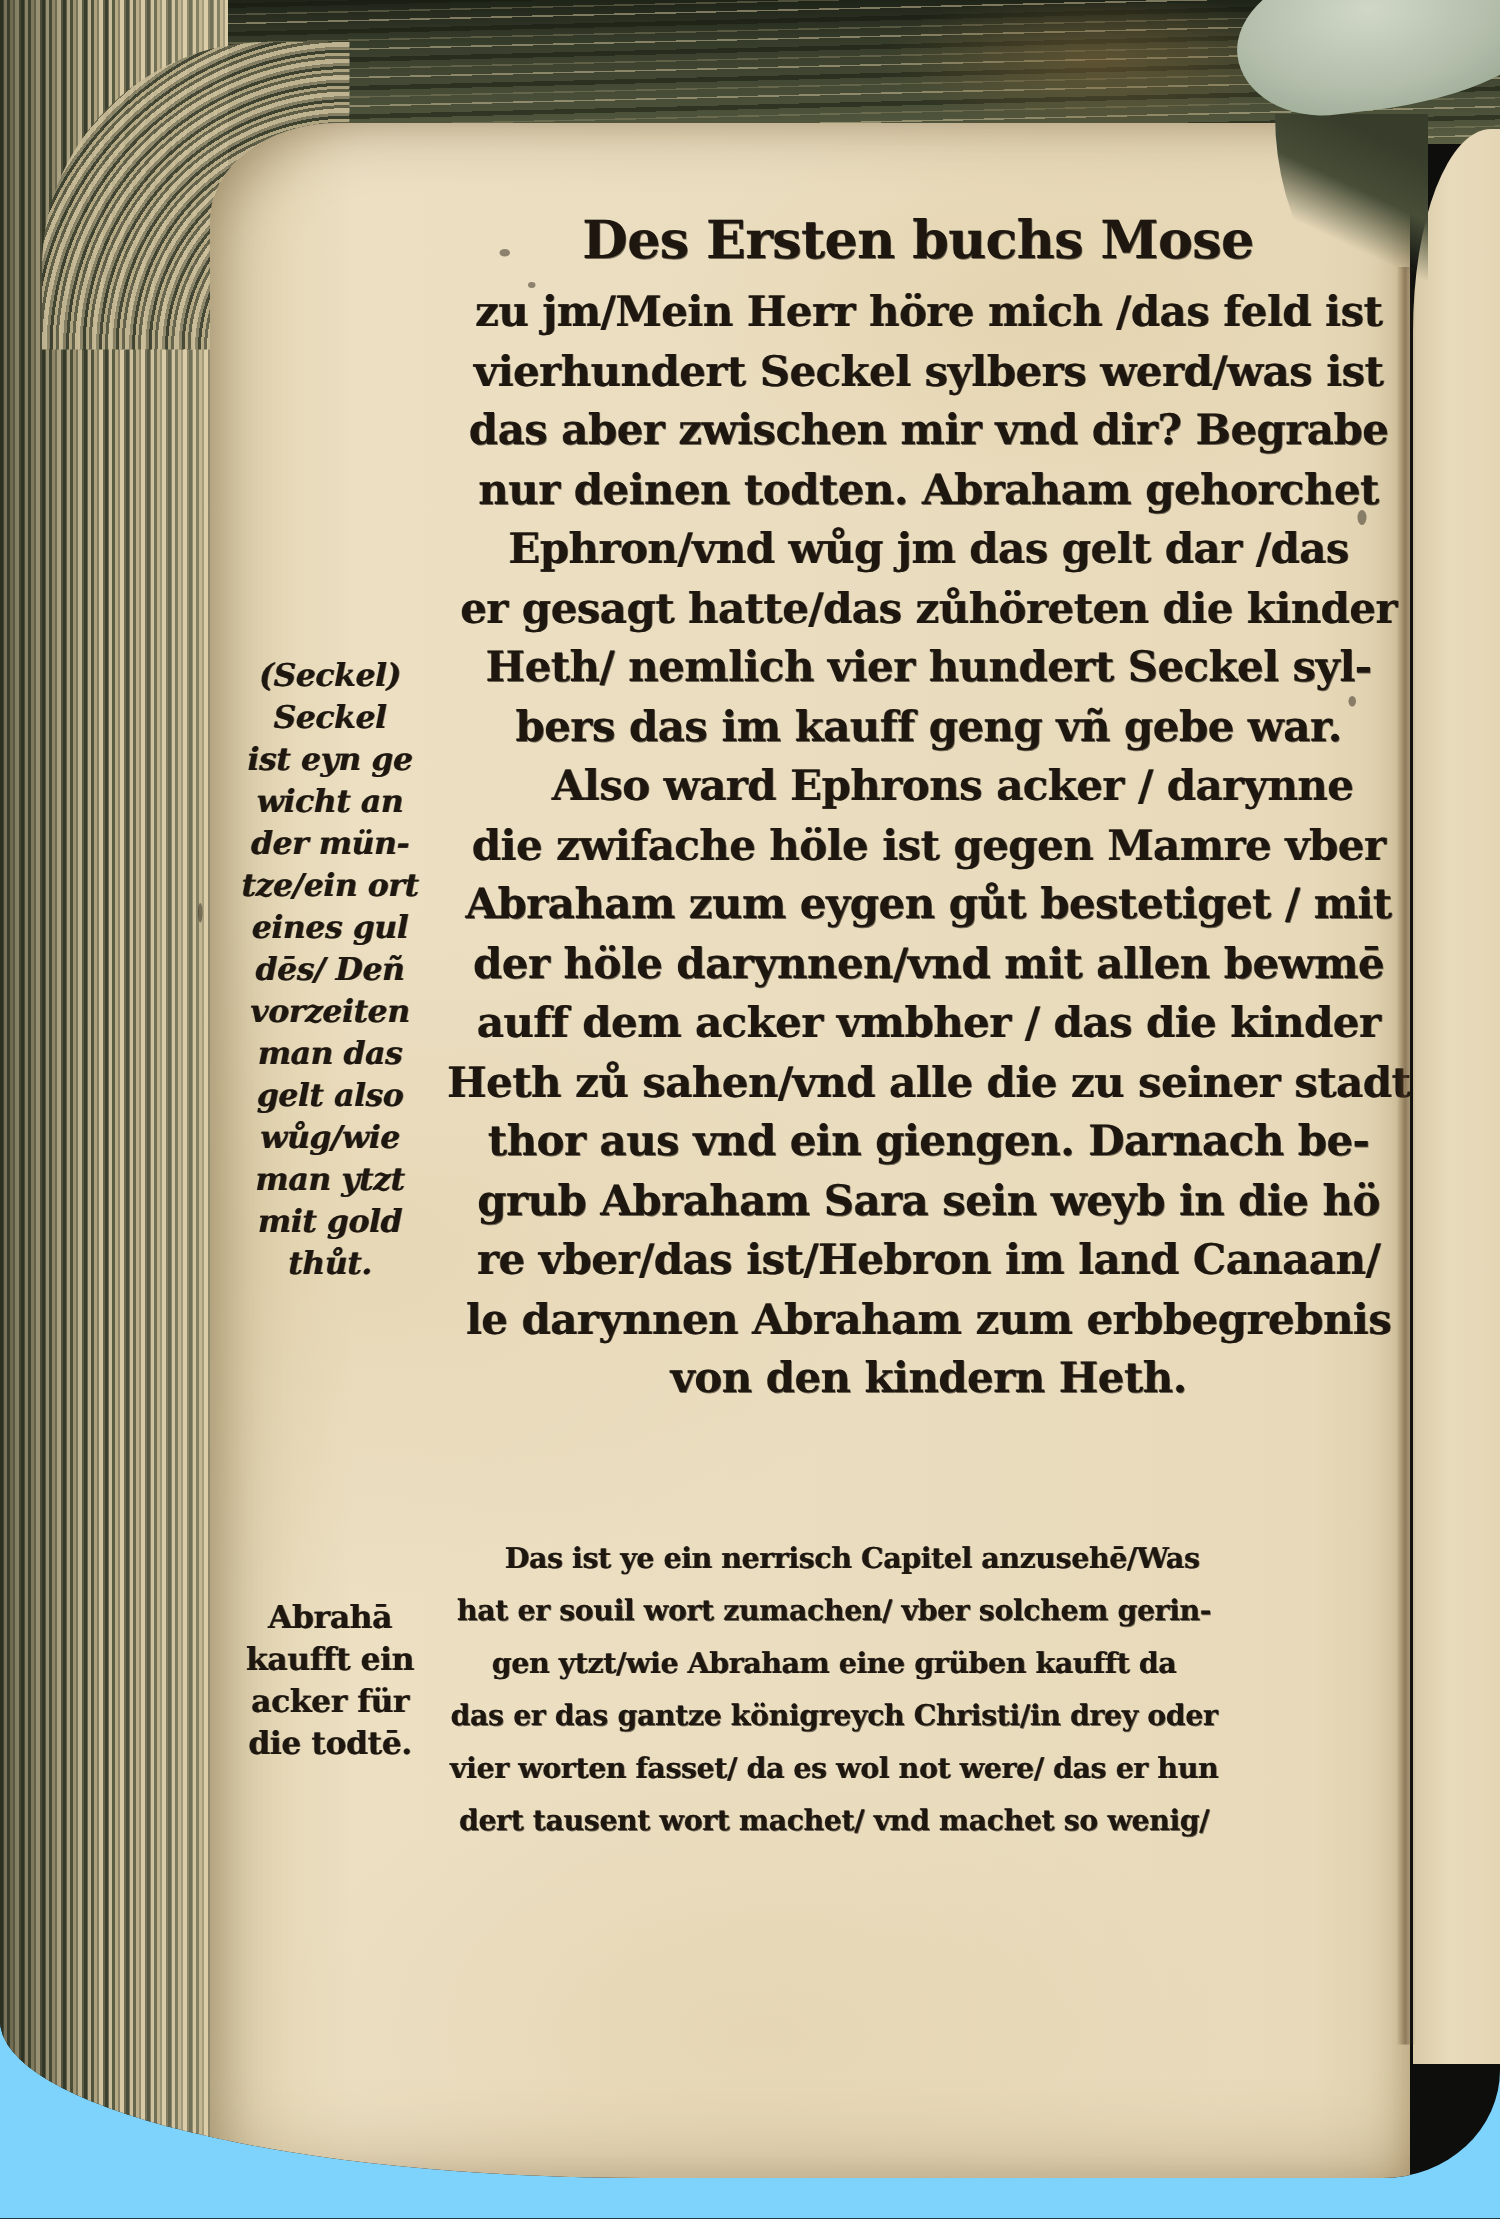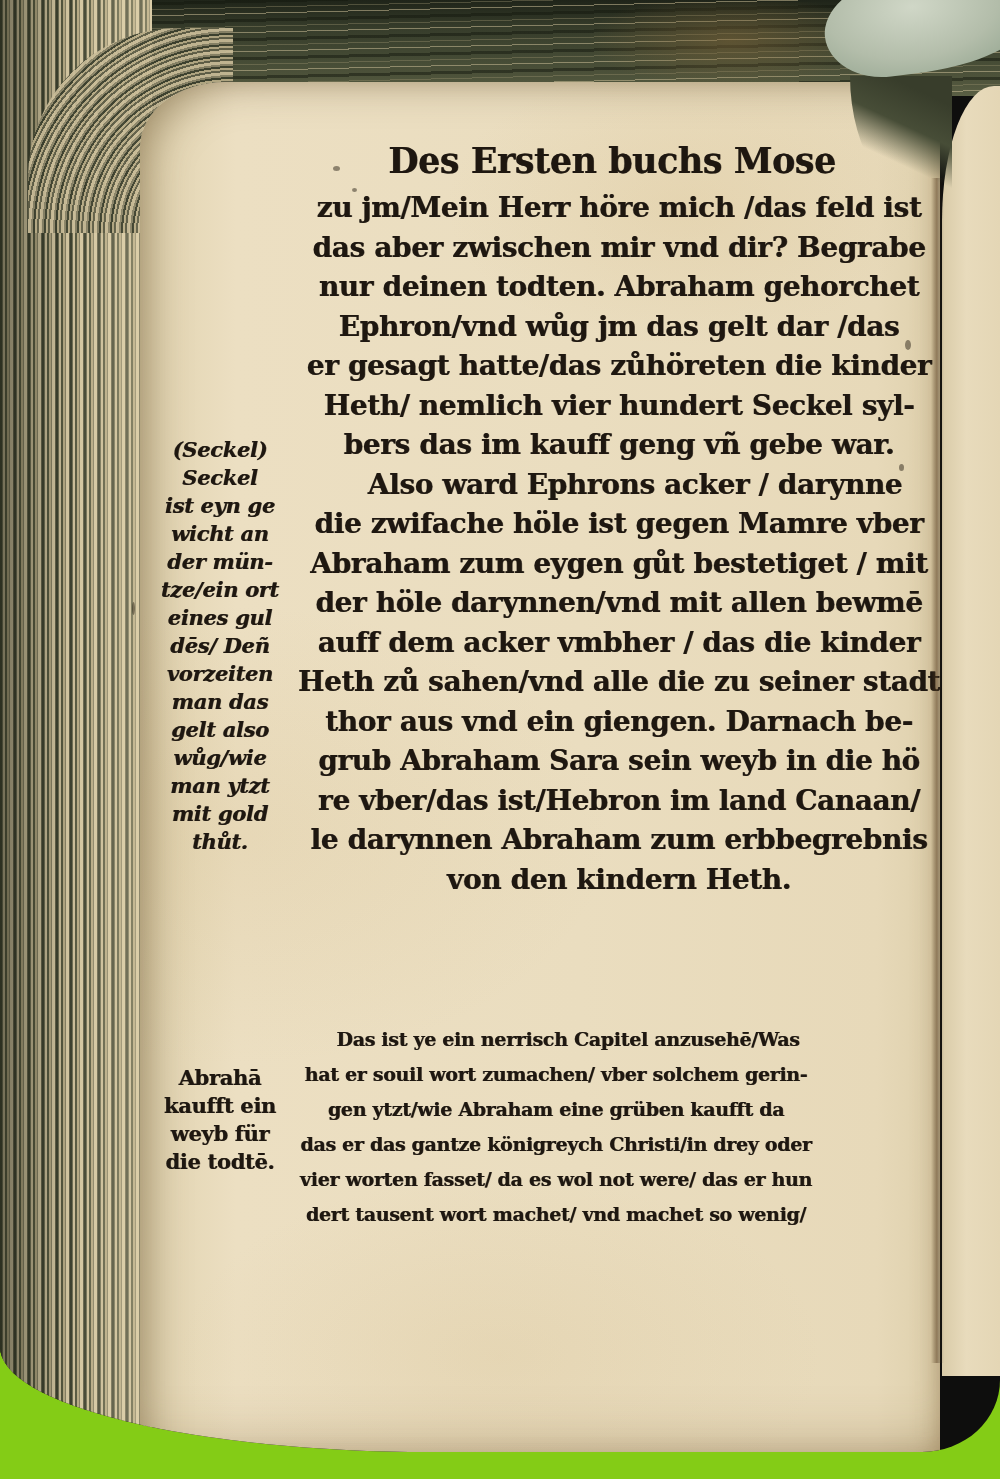--- a/index.html
+++ b/index.html
@@ -1,16 +1,16 @@
 <!DOCTYPE html>
 <html><head>
 <meta charset="utf-8">
 <style>
   html,body{margin:0;padding:0;background:#000;}
-  .scene{position:relative;width:1000px;height:1479px;background:#84cc16;overflow:hidden;
+  .scene{position:relative;width:1000px;height:1479px;background:#7dd3fc;overflow:hidden;
          font-family:"DejaVu Serif", serif;}
   .book-mass{position:absolute;left:0;top:0;width:1000px;height:1452px;overflow:hidden;
          border-bottom-left-radius:430px 105px;border-bottom-right-radius:78px 72px;background:#0e0e0d;}
   
   .top-band{position:absolute;left:0;top:0;width:100%;height:96px;z-index:1;
      background:
        repeating-linear-gradient(178.6deg,
          rgba(201,188,150,.55) 0 1px, rgba(201,188,150,0) 1px 6px,
          rgba(20,24,14,.5) 6px 9px, rgba(20,24,14,0) 9px 13px,
          rgba(150,142,108,.4) 13px 14px, rgba(150,142,108,0) 14px 19px),
@@ -77,20 +77,21 @@
     <div class="top-band"></div>
     <div class="band-stain"></div>
     <div class="left-band"></div>
     <div class="corner-arcs"></div>
 
     <div class="page">
       <div class="header-line ink">Des Ersten buchs Mose</div>
 
       <div class="main-col ink">
         <div class="line">zu jm/Mein Herr höre mich /das feld ist</div>
+        <div class="line">vierhundert Seckel sylbers werd/was ist</div>
         <div class="line">das aber zwischen mir vnd dir? Begrabe</div>
         <div class="line">nur deinen todten. Abraham gehorchet</div>
         <div class="line">Ephron/vnd wůg jm das gelt dar /das</div>
         <div class="line">er gesagt hatte/das zůhöreten die kinder</div>
         <div class="line">Heth/ nemlich vier hundert Seckel syl-</div>
         <div class="line">bers das im kauff geng vñ gebe war.</div>
         <div class="line indent-lg">Also ward Ephrons acker / darynne</div>
         <div class="line">die zwifache höle ist gegen Mamre vber</div>
         <div class="line">Abraham zum eygen gůt bestetiget / mit</div>
         <div class="line">der höle darynnen/vnd mit allen bewmē</div>
@@ -126,21 +127,21 @@
         <div class="line">gelt also</div>
         <div class="line">wůg/wie</div>
         <div class="line">man ytzt</div>
         <div class="line">mit gold</div>
         <div class="line">thůt.</div>
       </div>
 
       <div class="note note-abraham ink">
         <div class="line">Abrahā</div>
         <div class="line">kaufft ein</div>
-        <div class="line">weyb für</div>
+        <div class="line">acker für</div>
         <div class="line">die todtē.</div>
       </div>
     </div>
 
     <div class="under-page"></div>
     <div class="fold-line"></div>
     <div class="tr-wedge"></div>
     <div class="blob"></div>
   </div>
 

